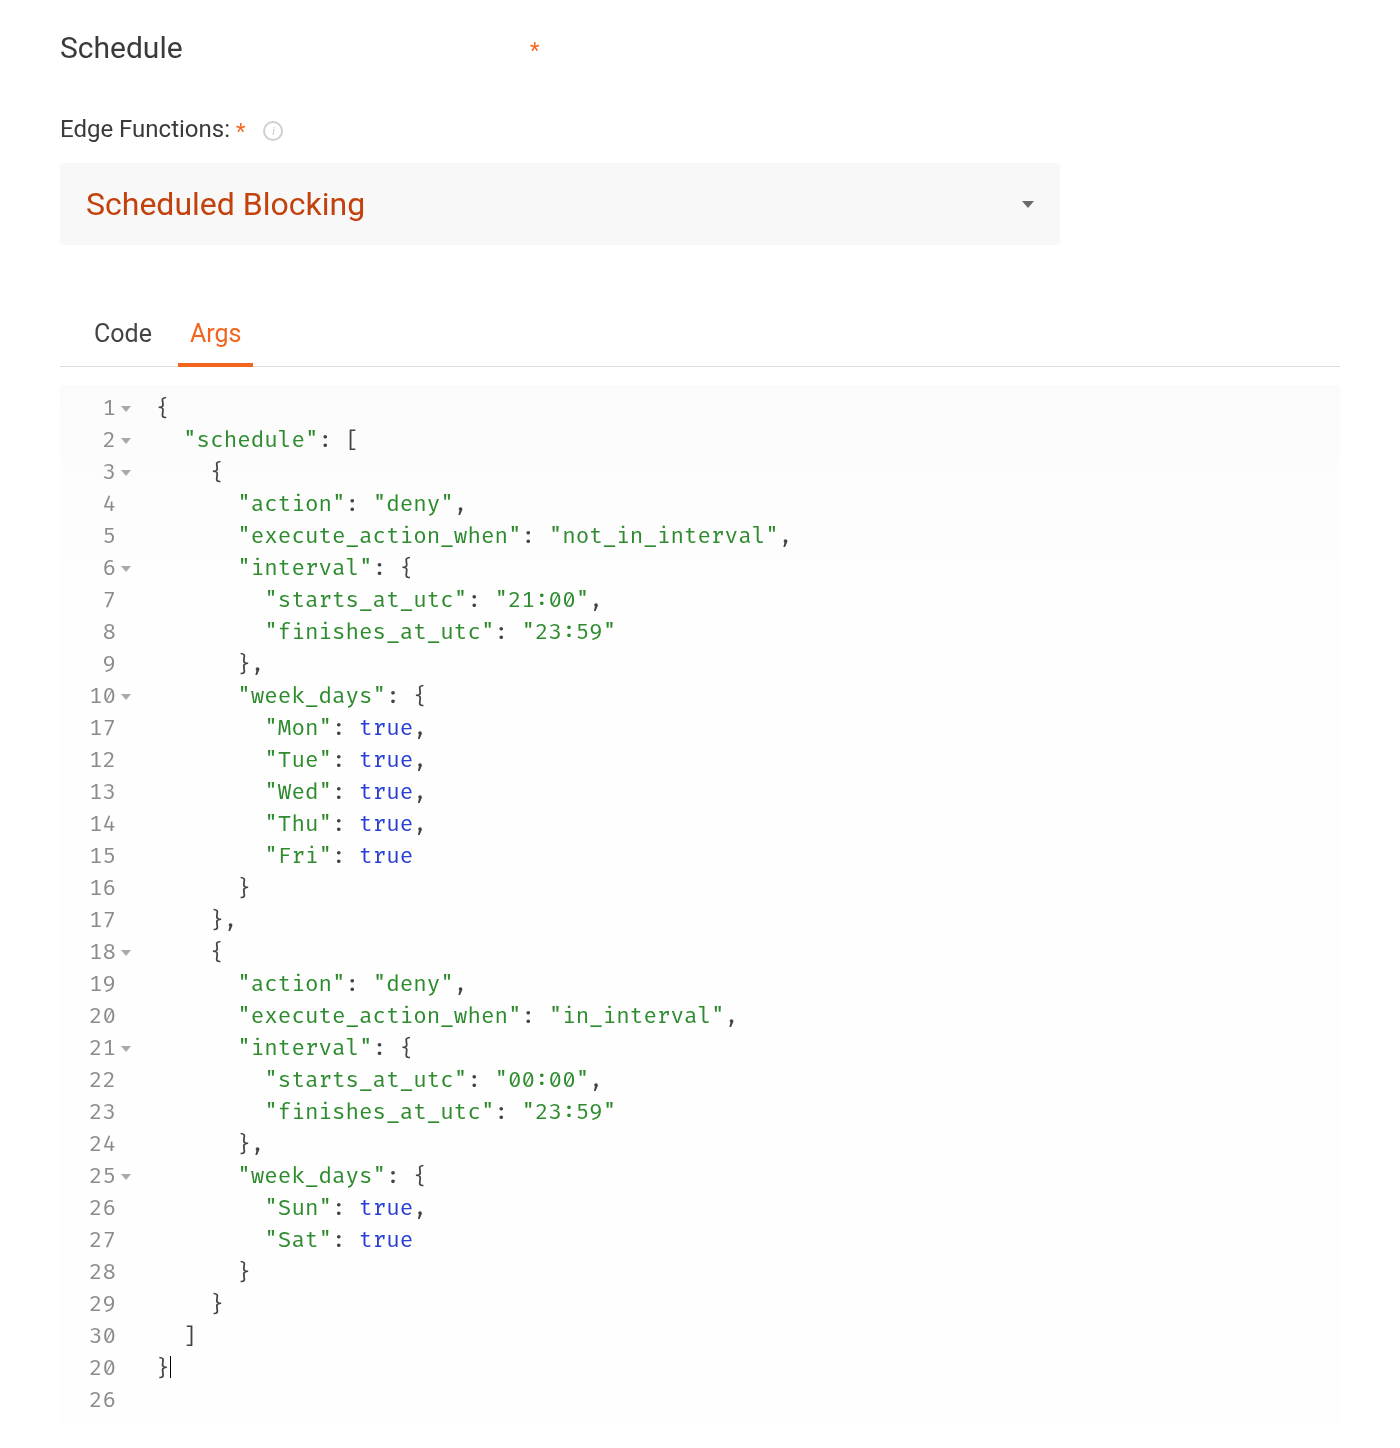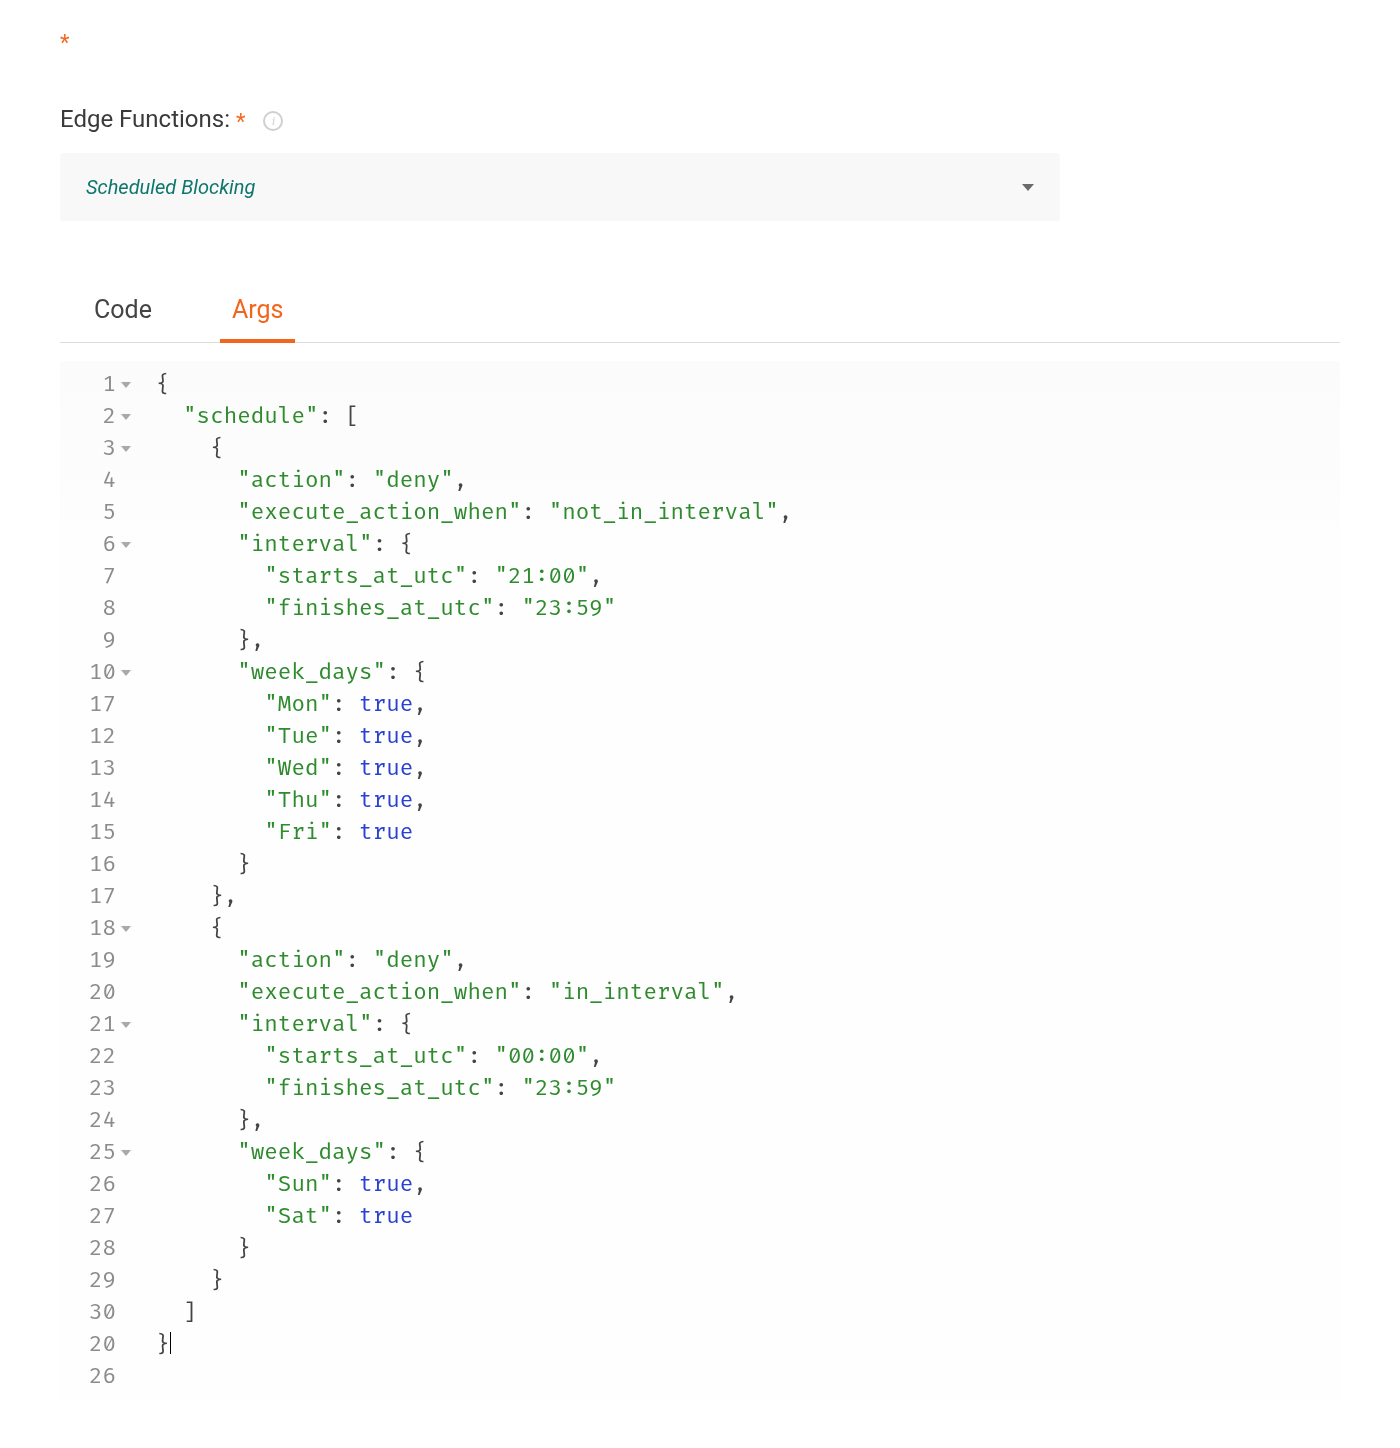--- a/index.html
+++ b/index.html
@@ -37,37 +37,36 @@
     font-family: Georgia, serif; font-style: italic;
     margin-left: 12px;
     position: relative; top: 2px;
   }
   .select-box {
     width: 1000px;
     background: #f8f8f8;
     border: none;
     border-radius: 3px;
     padding: 22px 26px;
-    font-size: 20px;
-    color: #0f766e;
+    font-size: 32px;
+    color: #c2410c;
     display: flex;
     justify-content: space-between;
     align-items: center;
     cursor: pointer;
-    font-style: italic;
   }
   .select-caret {
     width: 0; height: 0;
     border-left: 6px solid transparent;
     border-right: 6px solid transparent;
     border-top: 7px solid #6b6b6b;
   }
   .tabs {
     display: flex;
-    gap: 60px;
+    gap: 18px;
     border-bottom: 1px solid #dcdcdc;
     margin-top: 60px;
     padding-left: 24px;
     width: 100%;
   }
   .tab {
     font-size: 25px;
     padding: 14px 10px 18px 10px;
     cursor: pointer;
     color: #444;
@@ -126,20 +125,21 @@
     width: 1px;
     height: 22px;
     background: #000;
     vertical-align: -3px;
   }
 </style>
 </head>
 <body>
 
 <div class="row">
+  <div class="section-title">Schedule</div>
   <div class="required-mark">*</div>
 </div>
 
 <div class="spacer-lg"></div>
 
 <div class="label-row">
   <span>Edge Functions:</span>
   <span class="req">*</span>
   <span class="info-icon">i</span>
 </div>

